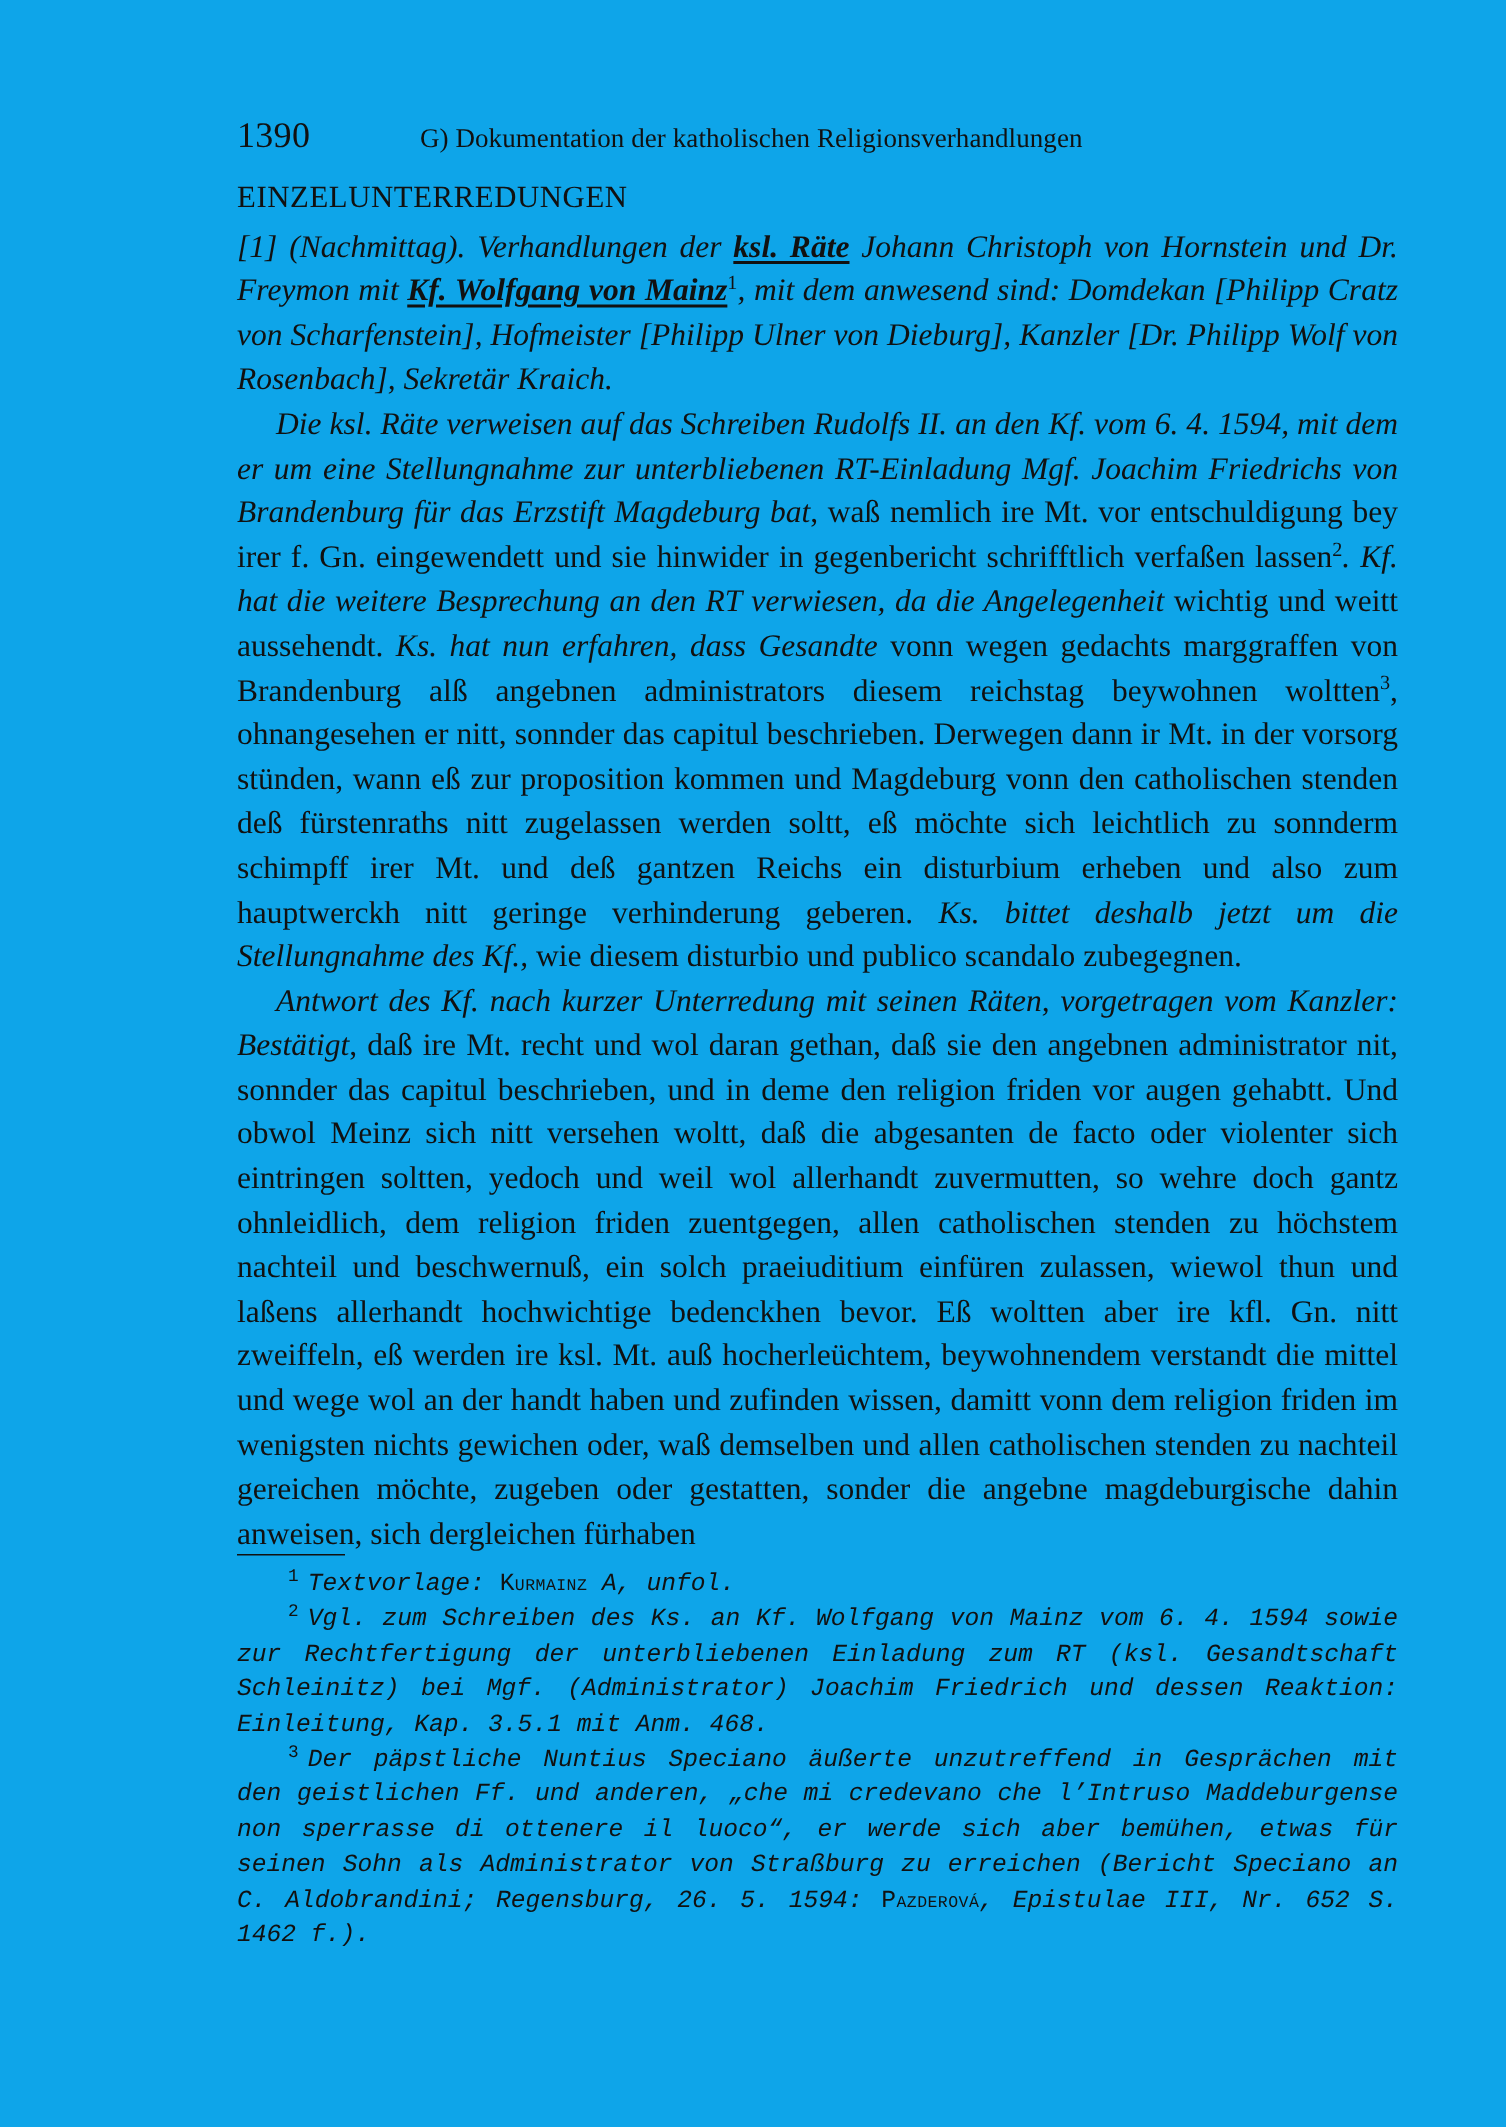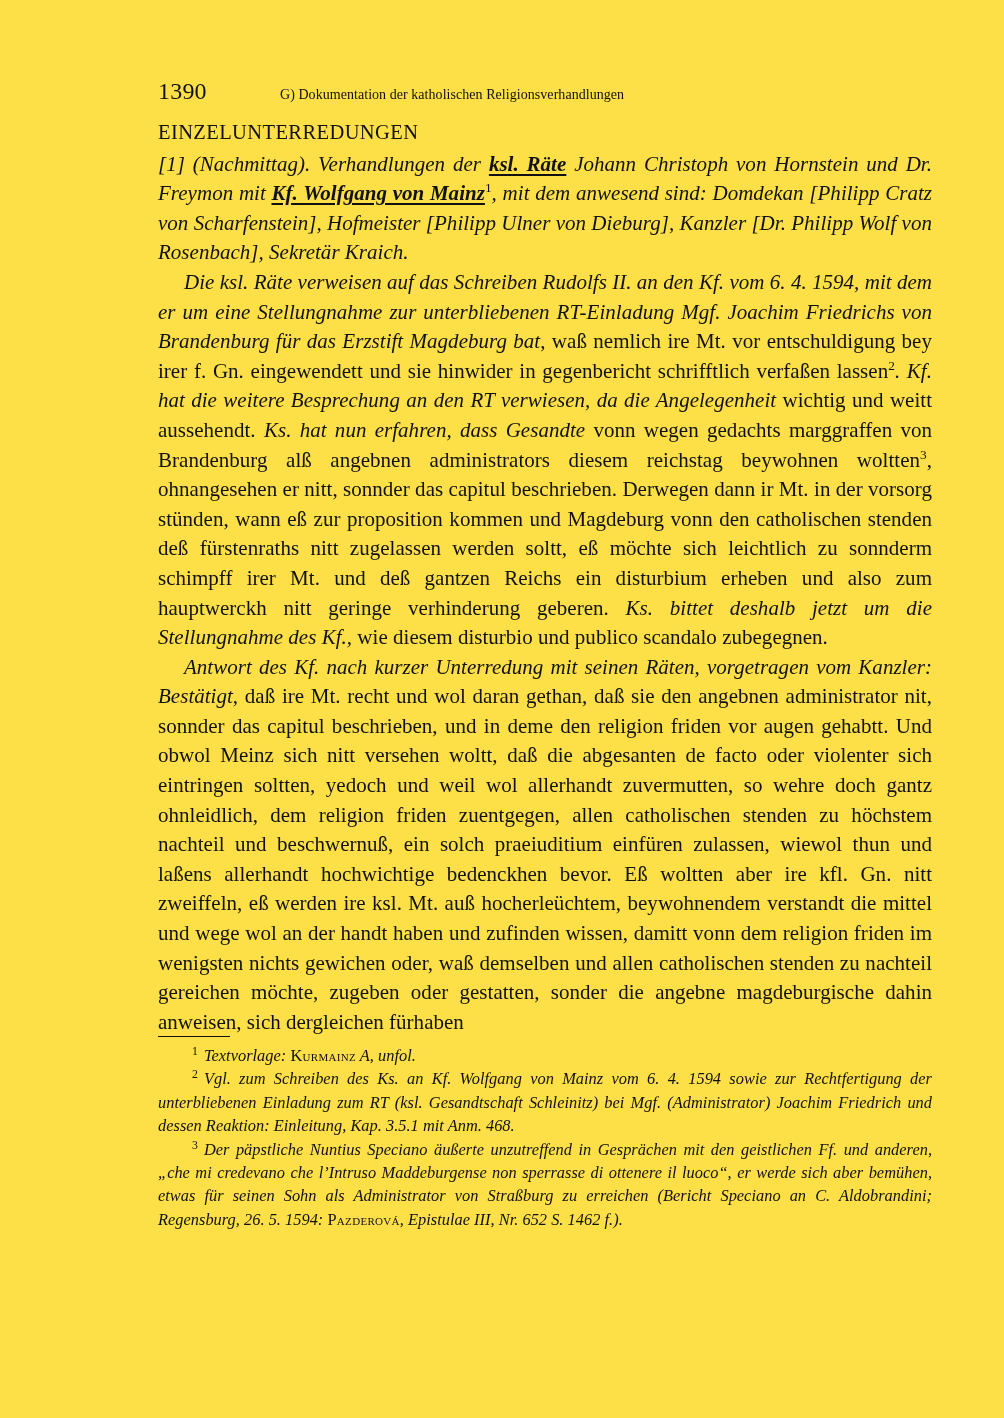--- a/index.html
+++ b/index.html
@@ -12,41 +12,41 @@
     height: 1418px;
     font-family: "Liberation Serif", "DejaVu Serif", serif;
     color: #111111;
     overflow: hidden;
   }
 
   .page {
     position: relative;
     width: 1004px;
     height: 1418px;
-    background: #fde047;
+    background: #0ea5e9;
   }
 
   
   .runhead {
     position: absolute;
     left: 158px;
     top: 78px;
     width: 774px;
     height: 28px;
     display: flex;
     align-items: baseline;
   }
   .folio {
     font-size: 24px;
     letter-spacing: 0.2px;
     width: 122px;
     flex: 0 0 122px;
   }
   .runhead-title {
-    font-size: 14px;
+    font-size: 18px;
     letter-spacing: 0.05px;
     white-space: nowrap;
   }
 
   
   .column {
     position: absolute;
     left: 158px;
     top: 118px;
     width: 774px;
@@ -82,20 +82,21 @@
     font-style: normal;
     letter-spacing: 0;
   }
 
   
   .footnotes {
     position: absolute;
     left: 158px;
     top: 1036px;
     width: 774px;
+    font-family: Liberation Mono, monospace;
   }
   .fn-rule {
     width: 72px;
     height: 0;
     border-top: 1.2px solid #111111;
     margin: 0 0 7px 0;
   }
   p.footnote {
     margin: 0;
     font-size: 16.4px;

